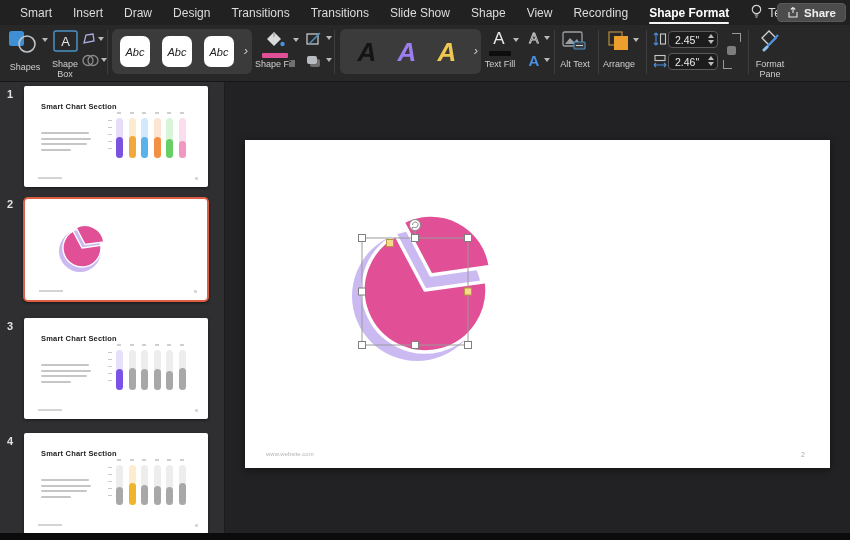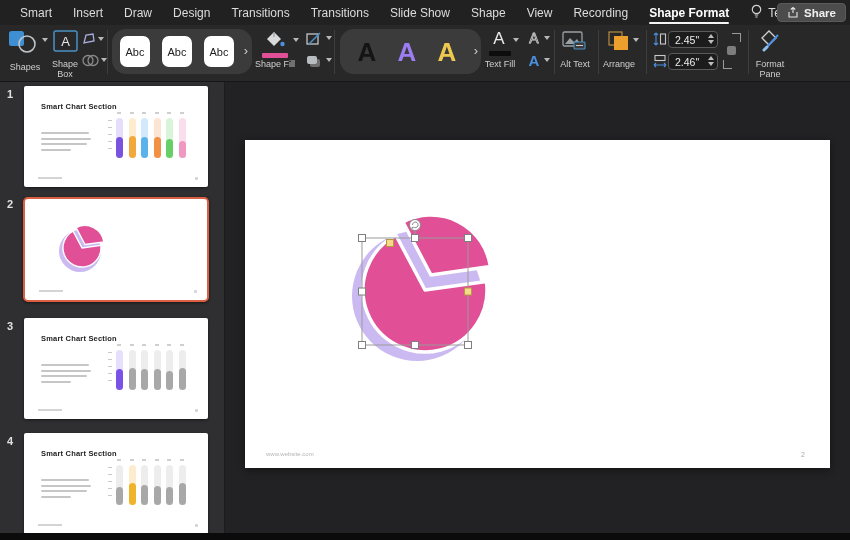--- a/index.html
+++ b/index.html
@@ -17,21 +17,21 @@
   .tellme { display:flex; align-items:center; color:#dcdcdc; font-size:12px; gap:5px; }
   .menu-right { position:absolute; right:4px; top:3px; display:flex; gap:6px; }
   .pill-btn { background:#4c4c4c; border:1px solid #5a5a5a; border-radius:4px; height:19px; padding:0 9px;
               display:flex; align-items:center; gap:5px; color:#f0f0f0; font-size:11.5px; font-weight:bold; }
 
   
   .ribbon { position:absolute; left:0; top:25px; width:850px; height:57px; background:#282828; border-bottom:1px solid #161616; }
   .rdiv { position:absolute; top:5px; width:1px; height:44px; background:#3e3e3e; }
   .rlabel { position:absolute; color:#cfcfcf; font-size:9px; text-align:center; line-height:10px; }
   .caret { position:absolute; width:0; height:0; border-left:3.5px solid transparent; border-right:3.5px solid transparent; border-top:4px solid #b8b8b8; }
-  .gallery { position:absolute; top:4px; height:45px; background:#3b3b3b; border-radius:14px; }
+  .gallery { position:absolute; top:4px; height:45px; background:#3b3b3b; border-radius:6px;font-style:italic; }
   .more-arrow { position:absolute; color:#cfcfcf; font-size:13px; }
   .abc-swatch { position:absolute; top:7px; width:30px; height:31px; background:#fff; border-radius:7px;
                 color:#222; font-size:11px; display:flex; align-items:center; justify-content:center; }
   .wordart-a { position:absolute; top:5px; width:30px; height:36px; font-size:26px; font-weight:bold;
                display:flex; align-items:center; justify-content:center; }
   .spin-field { position:absolute; width:50px; height:17px; background:#1c1c1c; border:1px solid #5a5a5a; border-radius:4px;
                 color:#ececec; font-size:10.5px; display:flex; align-items:center; padding-left:6px; }
   .spinner { position:absolute; right:3px; top:2px; display:flex; flex-direction:column; gap:2px; }
   .spin-up { width:0;height:0;border-left:3px solid transparent;border-right:3px solid transparent;border-bottom:4px solid #bdbdbd; }
   .spin-dn { width:0;height:0;border-left:3px solid transparent;border-right:3px solid transparent;border-top:4px solid #bdbdbd; }

